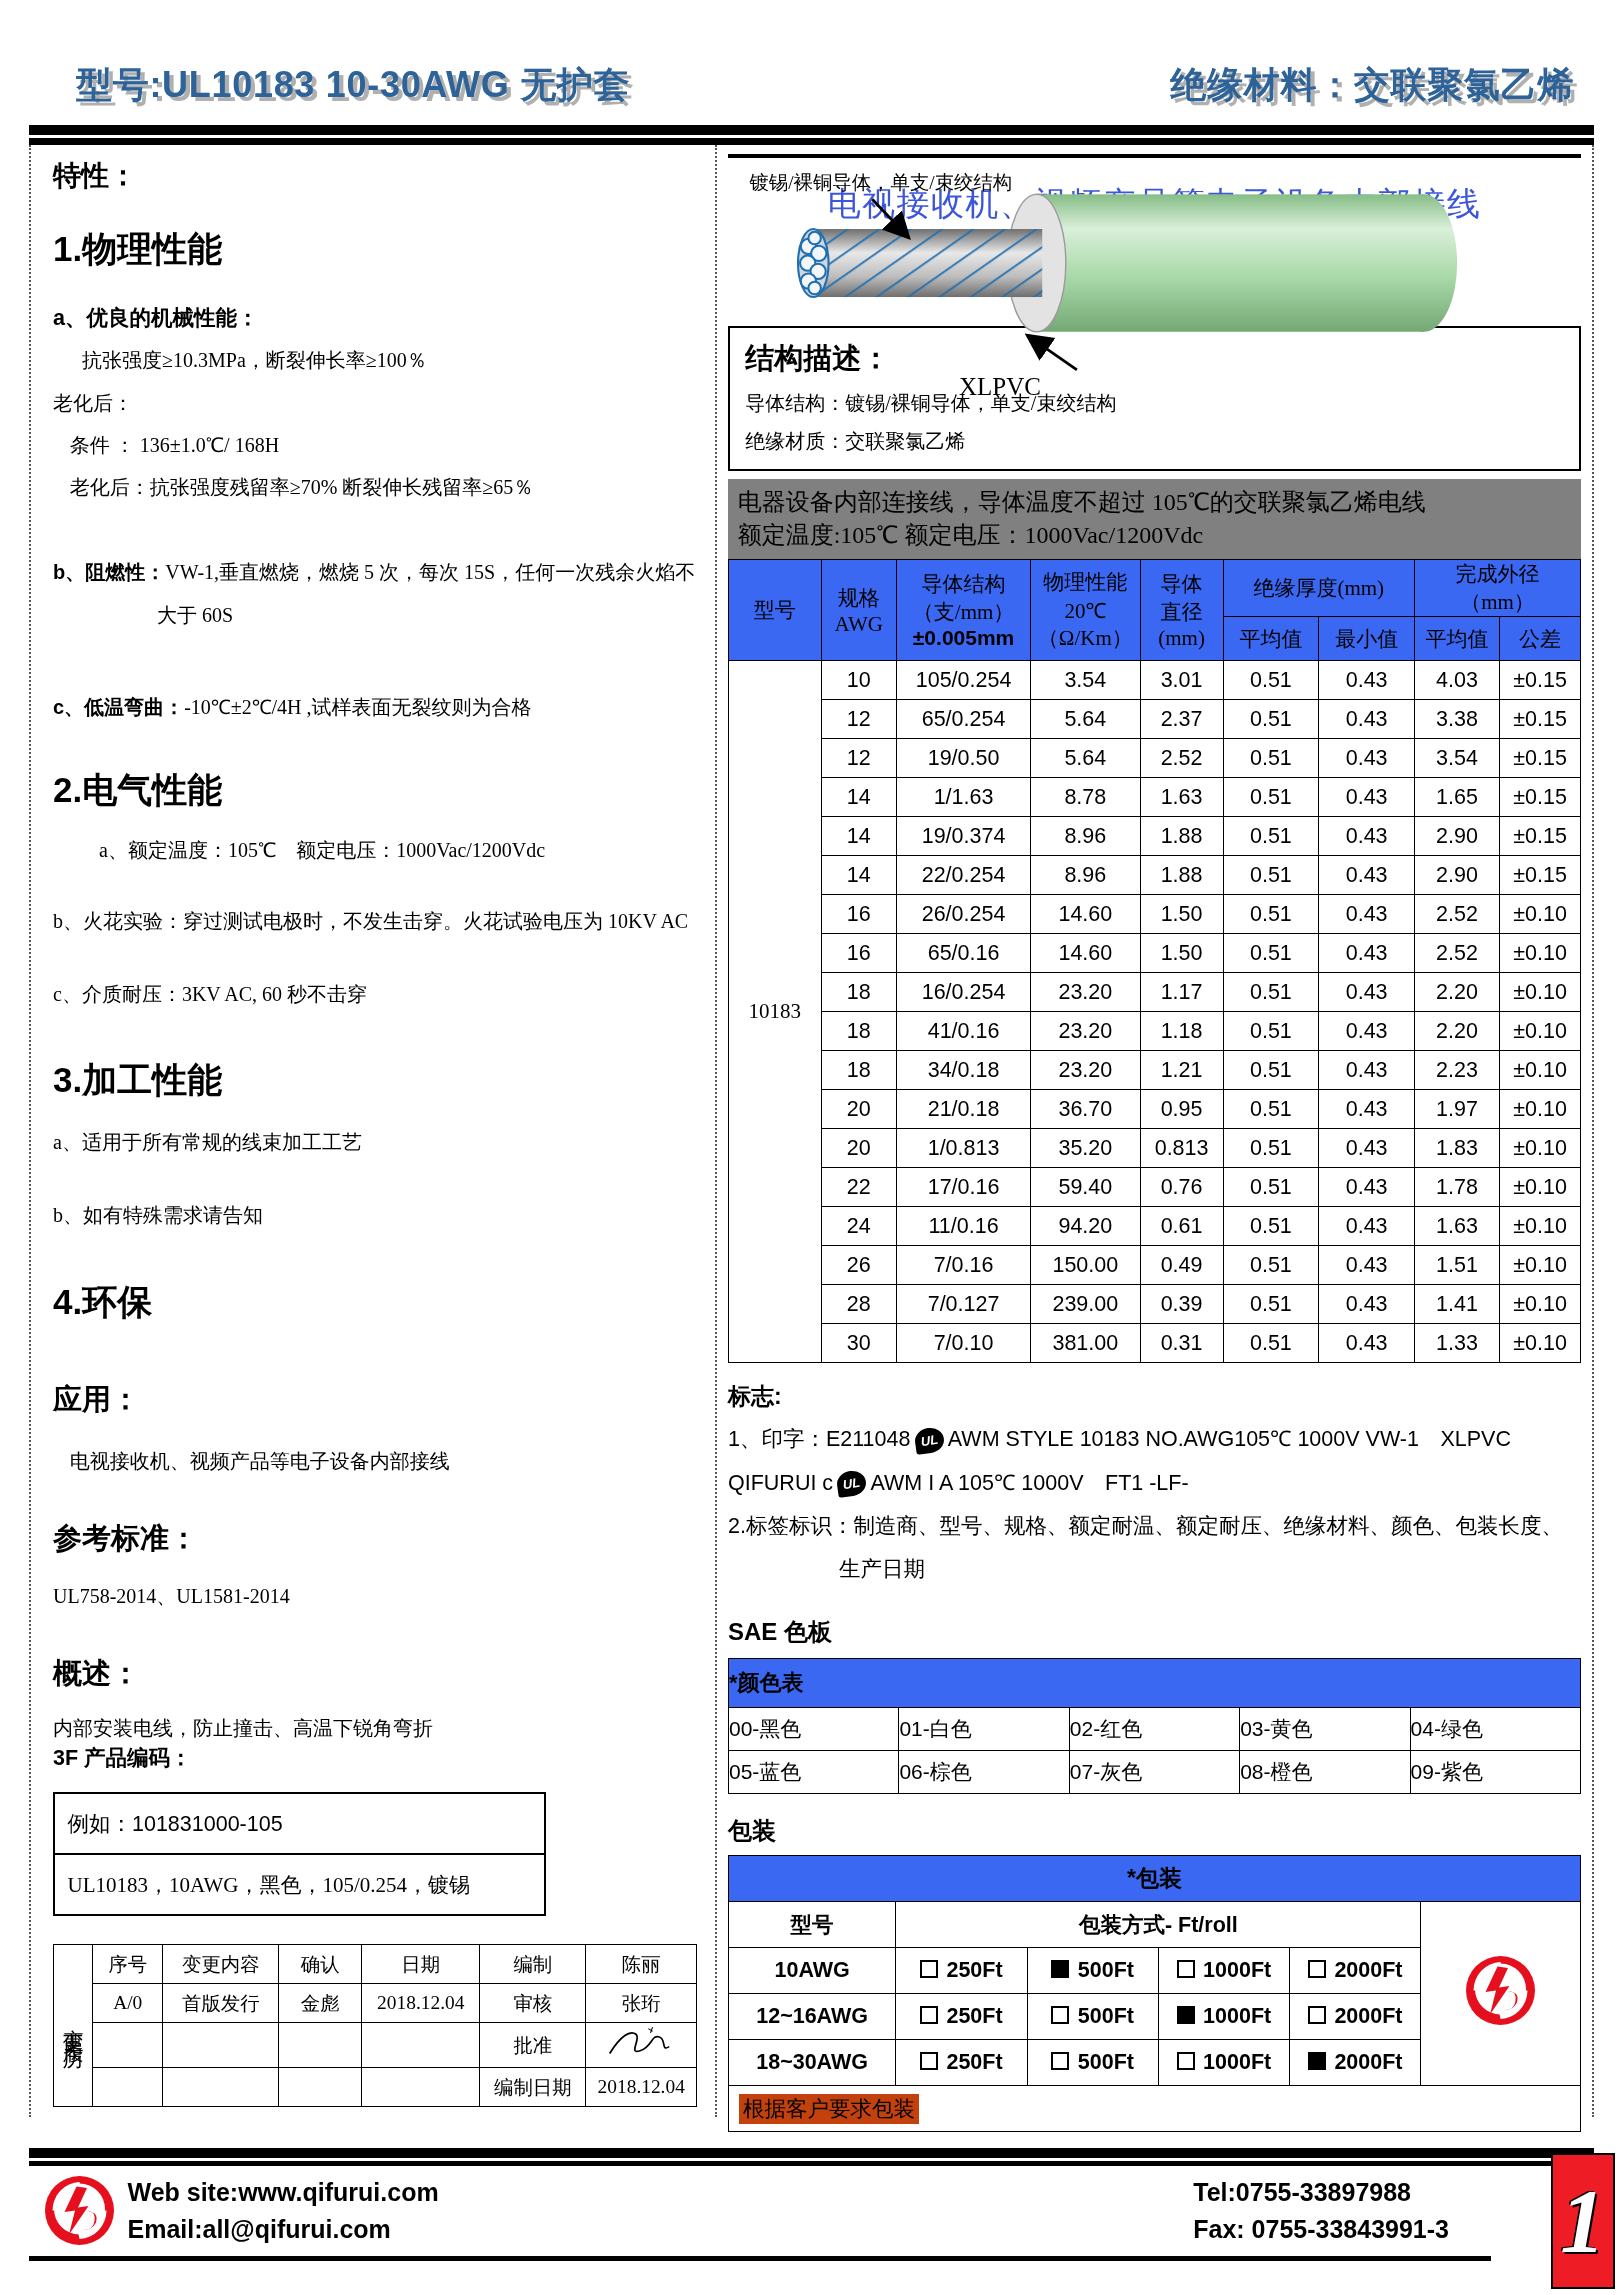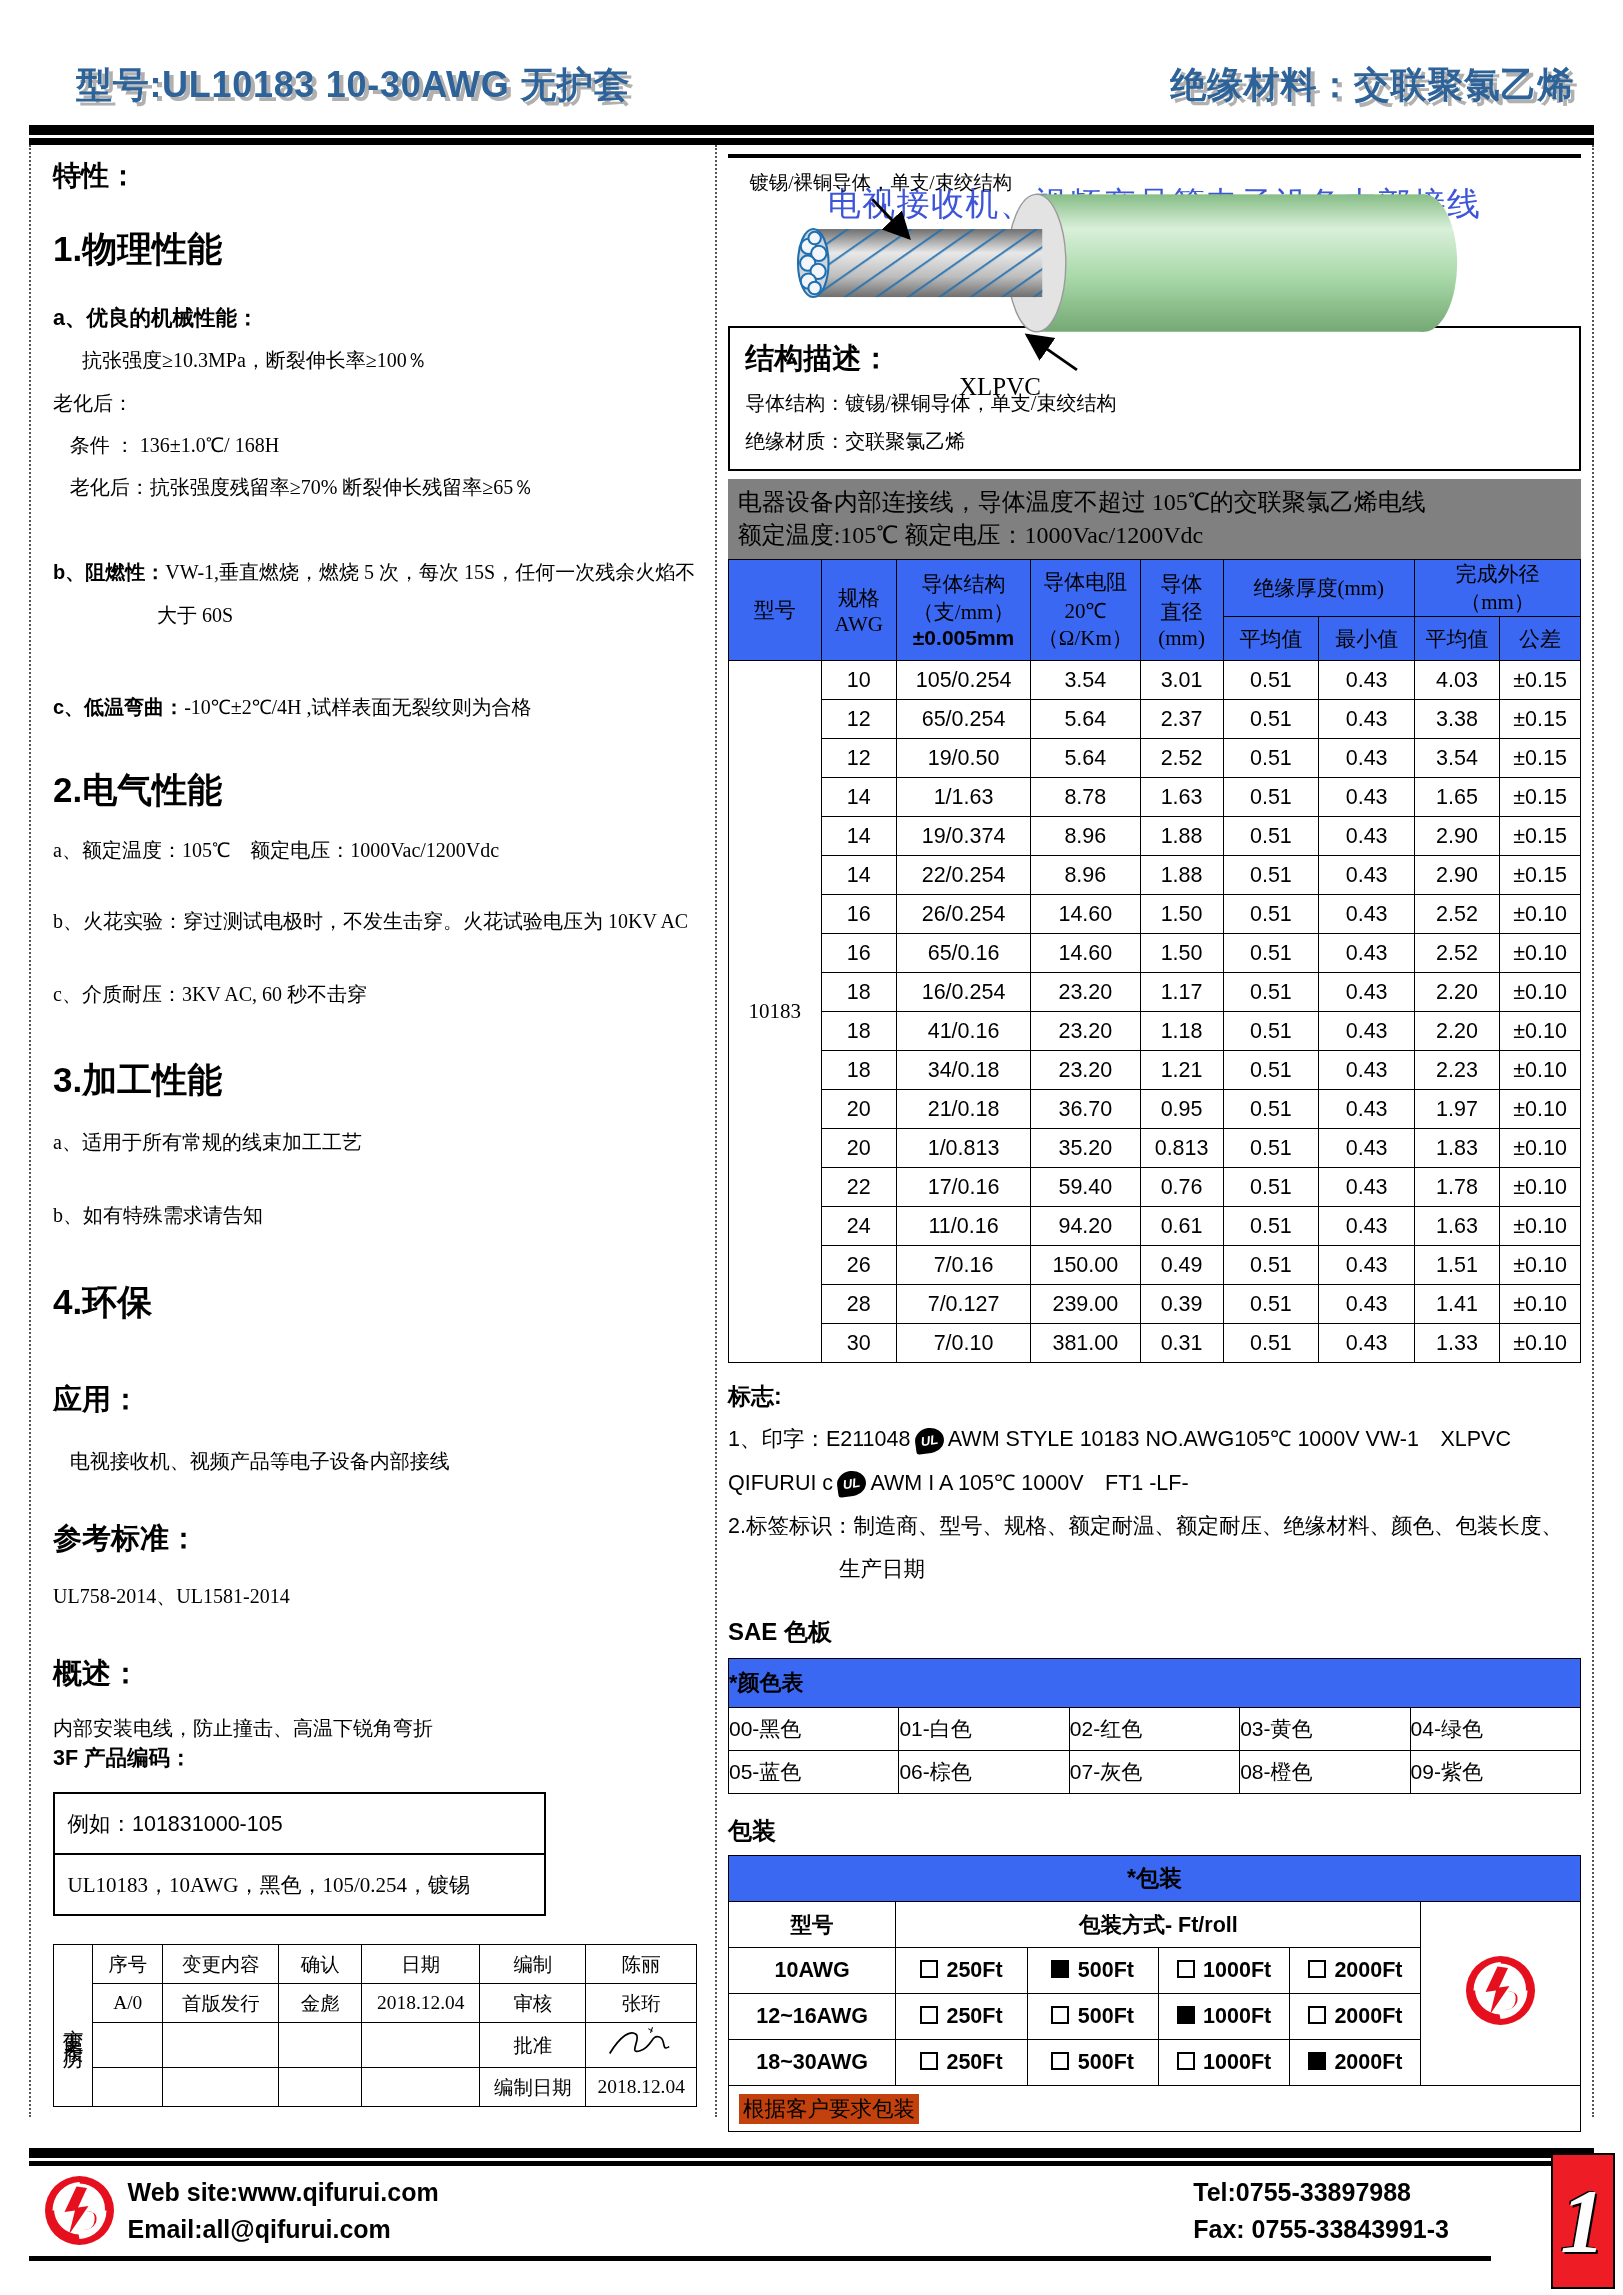--- a/index.html
+++ b/index.html
@@ -133,21 +133,21 @@
     <div class="t-body mix" style="margin-top:58px;">
       <b>b、阻燃性：</b><span>VW-1,垂直燃烧，燃烧 5 次，每次 15S，任何一次残余火焰不</span>
     </div>
     <div class="t-body ind3">大于 60S</div>
 
     <div class="t-body mix" style="margin-top:64px;">
       <b>c、低温弯曲：</b><span>-10℃±2℃/4H ,试样表面无裂纹则为合格</span>
     </div>
 
     <div class="t-sec" style="margin-top:46px;">2.电气性能</div>
-    <div class="t-body" style="margin-top:23.6px;">a、额定温度：105℃　额定电压：1000Vac/1200Vdc</div>
+    <div class="t-body" style="margin-top:23.6px;margin-left:46px;">a、额定温度：105℃　额定电压：1000Vac/1200Vdc</div>
     <div class="t-body" style="margin-top:44px;">b、火花实验：穿过测试电极时，不发生击穿。火花试验电压为 10KV AC</div>
     <div class="t-body" style="margin-top:46px;">c、介质耐压：3KV AC, 60 秒不击穿</div>
 
     <div class="t-sec" style="margin-top:49px;">3.加工性能</div>
     <div class="t-body" style="margin-top:25px;">a、适用于所有常规的线束加工工艺</div>
     <div class="t-body" style="margin-top:46px;">b、如有特殊需求请告知</div>
 
     <div class="t-sec" style="margin-top:50px;">4.环保</div>
 
     <div class="t-apph">应用：</div>
@@ -291,21 +291,21 @@
           <th rowspan="2">
             <div>规格</div>
             <div>AWG</div>
           </th>
           <th rowspan="2">
             <div>导体结构</div>
             <div>（支/mm）</div>
             <div class="bold">±0.005mm</div>
           </th>
           <th rowspan="2">
-            <div>导体电阻</div>
+            <div>物理性能</div>
             <div>20℃</div>
             <div>（Ω/Km）</div>
           </th>
           <th rowspan="2">
             <div>导体</div>
             <div>直径</div>
             <div>(mm)</div>
           </th>
           <th colspan="2" style="height:54px;">绝缘厚度(mm)</th>
           <th colspan="2">

